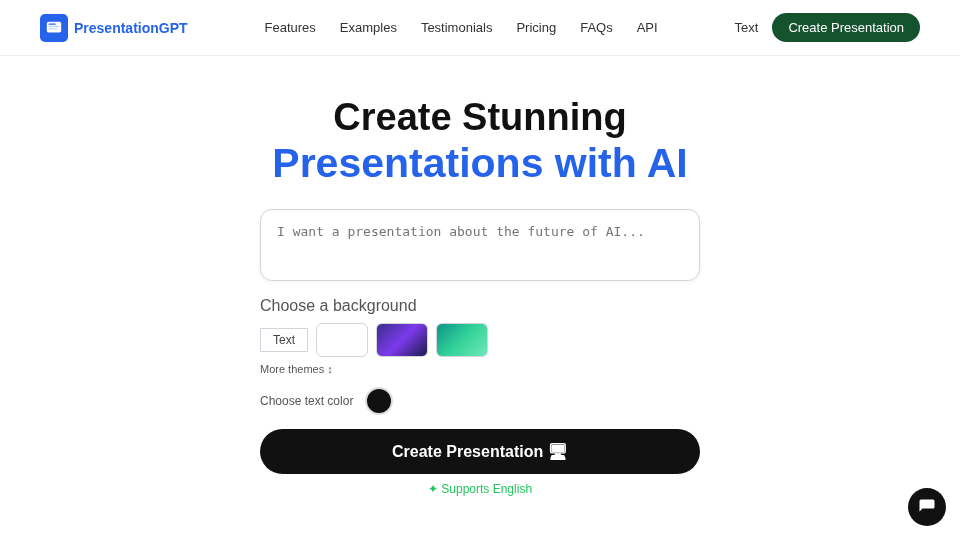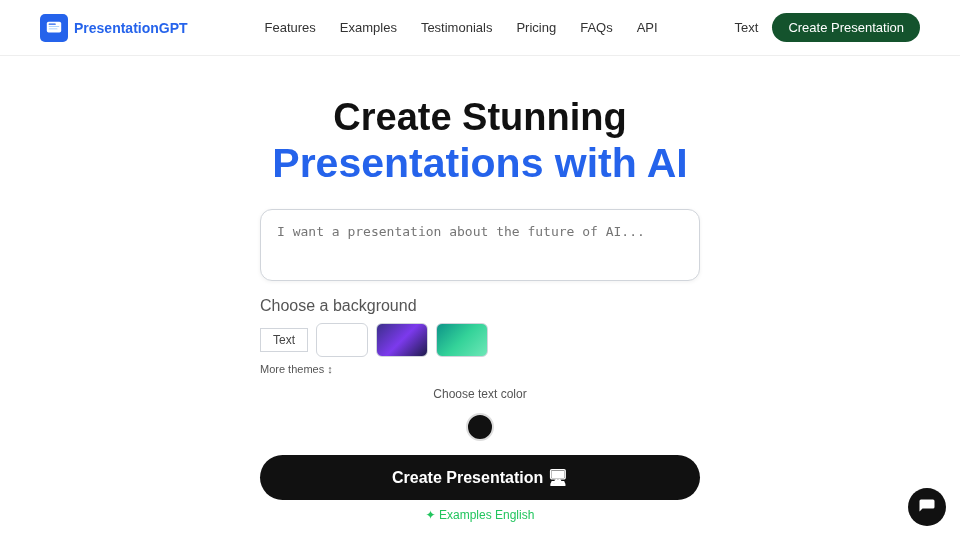--- a/index.html
+++ b/index.html
@@ -61,21 +61,21 @@
     .bg-swatch.white { background: #fff; }
     .bg-swatch.purple {
       background: linear-gradient(135deg, #3b2f8a 0%, #7c3aed 50%, #1e1b4b 100%);
     }
     .bg-swatch.teal {
       background: linear-gradient(135deg, #0d9488 0%, #34d399 50%, #6ee7b7 100%);
     }
     .more-themes { font-size: 11px; color: #555; margin-top: 6px; text-align: left; cursor: pointer; }
 
     
-    .color-section { margin-top: 12px; width: 440px; display: flex; align-items: center; gap: 12px; flex-direction: column; }
+    .color-section { margin-top: 12px; width: 440px; display: flex; align-items: center; gap: 12px; }
     .color-label { font-size: 12px; color: #555; }
     .color-swatch {
       width: 28px; height: 28px; border-radius: 50%; background: #111;
       border: 2px solid #ddd; cursor: pointer;
     }
 
     
     .create-presentation-btn {
       margin-top: 14px; width: 440px;
       background: #111; color: #fff; border: none; border-radius: 24px;
@@ -140,20 +140,20 @@
     </div>
     <div class="more-themes">More themes ↕</div>
   </div>
 
   <div class="color-section">
     <span class="color-label">Choose text color</span>
     <div class="color-swatch"></div>
   </div>
 
   <button class="create-presentation-btn">Create Presentation 🖥</button>
-  <div class="supports">Examples English</div>
+  <div class="supports">Supports English</div>
 </section>
 
 <div class="chat-bubble">
   <svg width="18" height="18" viewBox="0 0 24 24" fill="white">
       <path d="M20 2H4a2 2 0 00-2 2v14l4-4h14a2 2 0 002-2V4a2 2 0 00-2-2z"></path>
     </svg>
 </div>
 
 </body></html>

